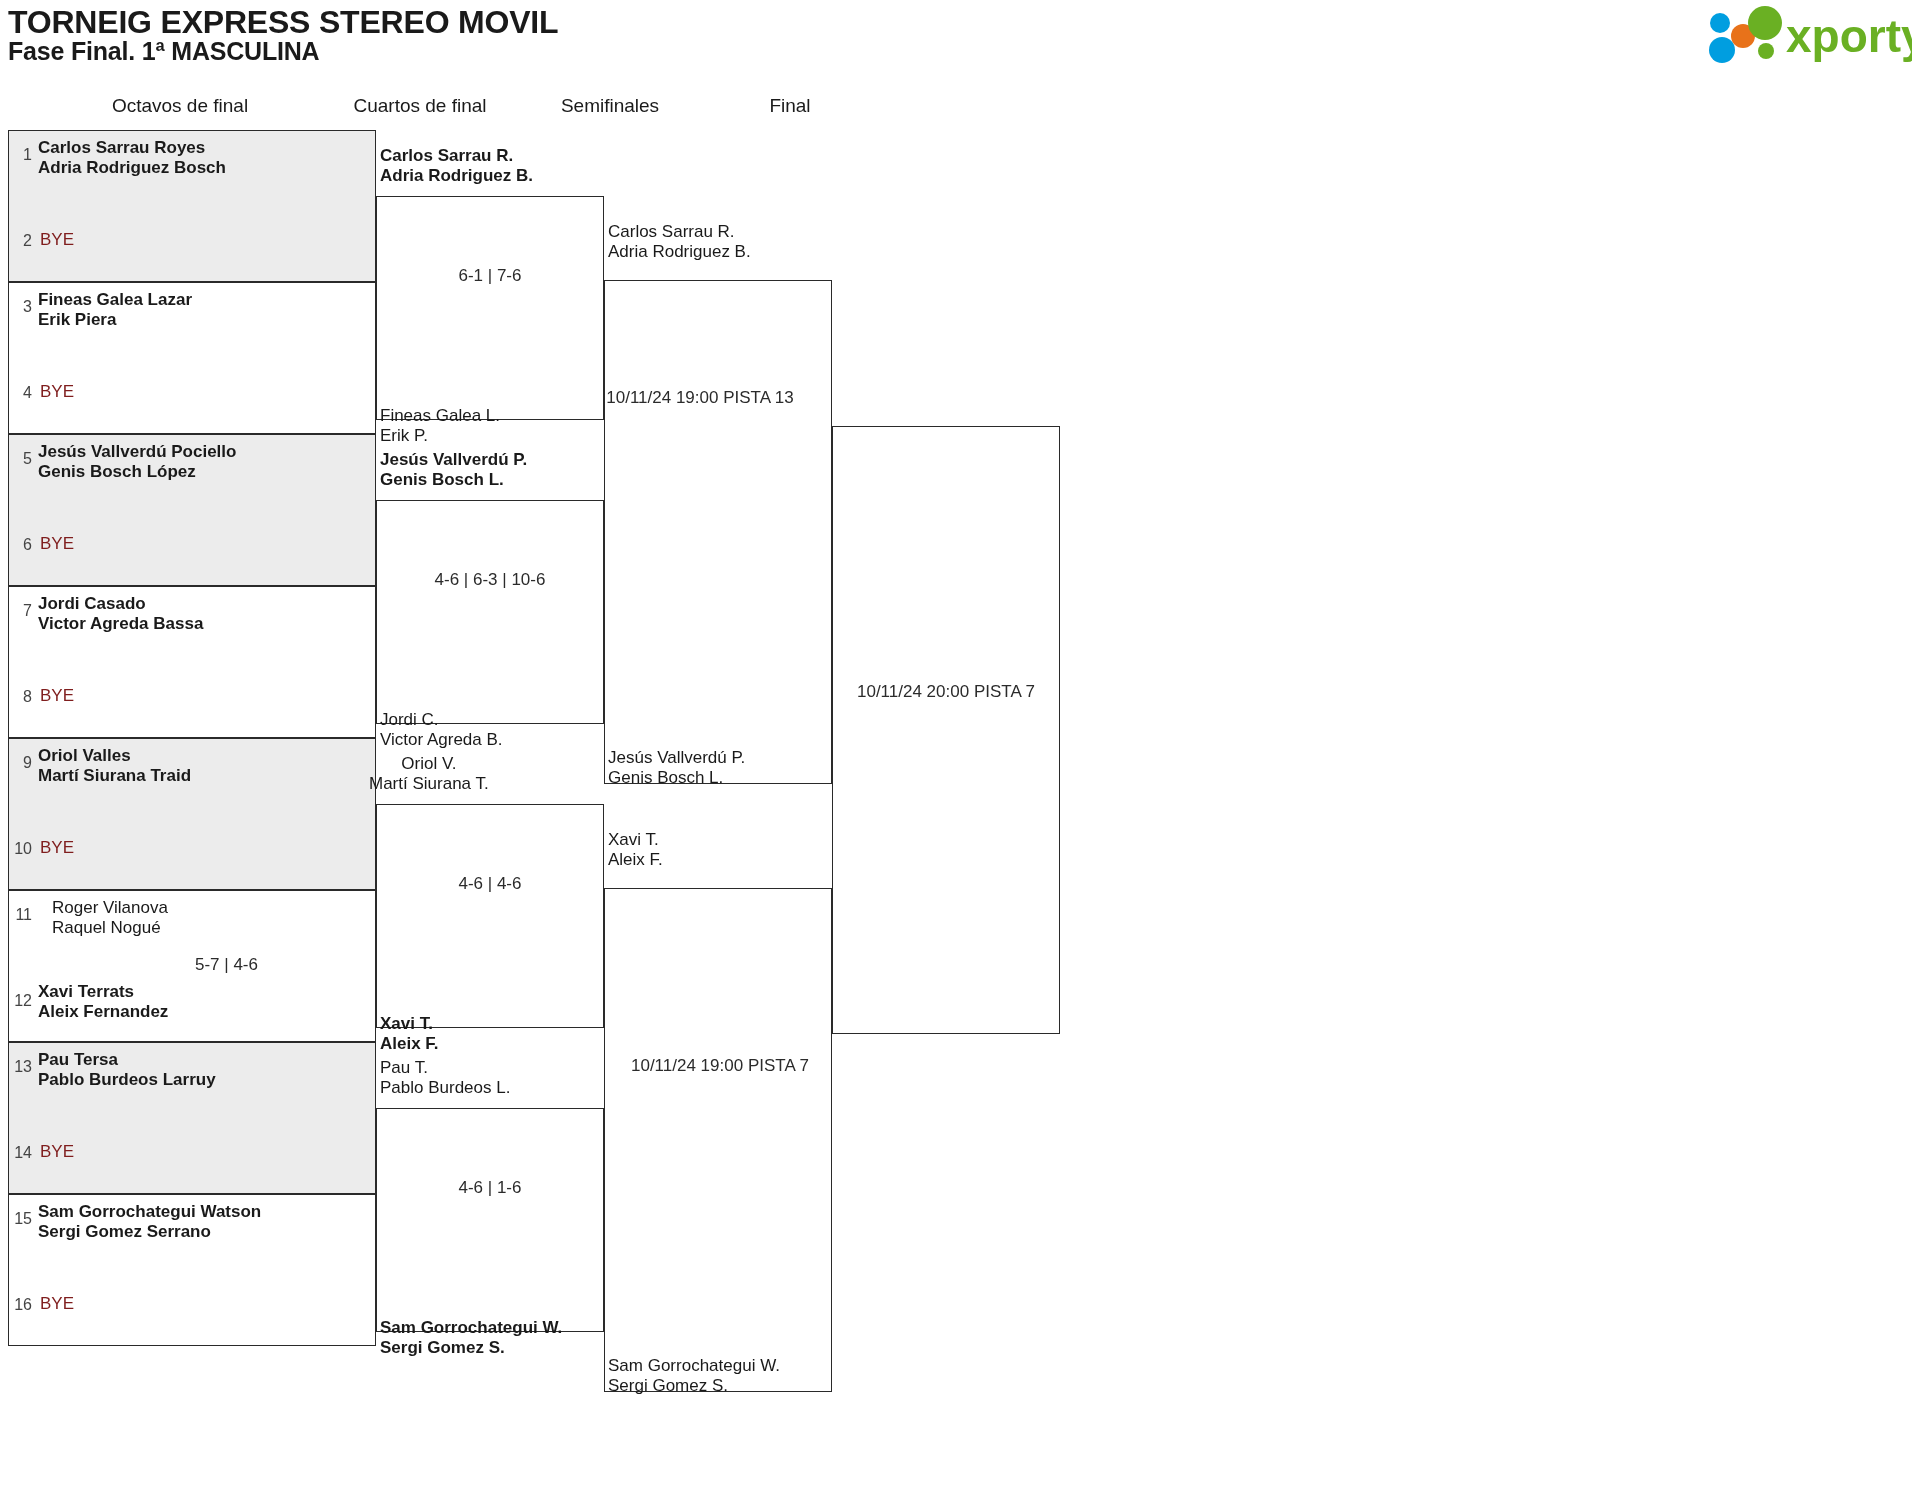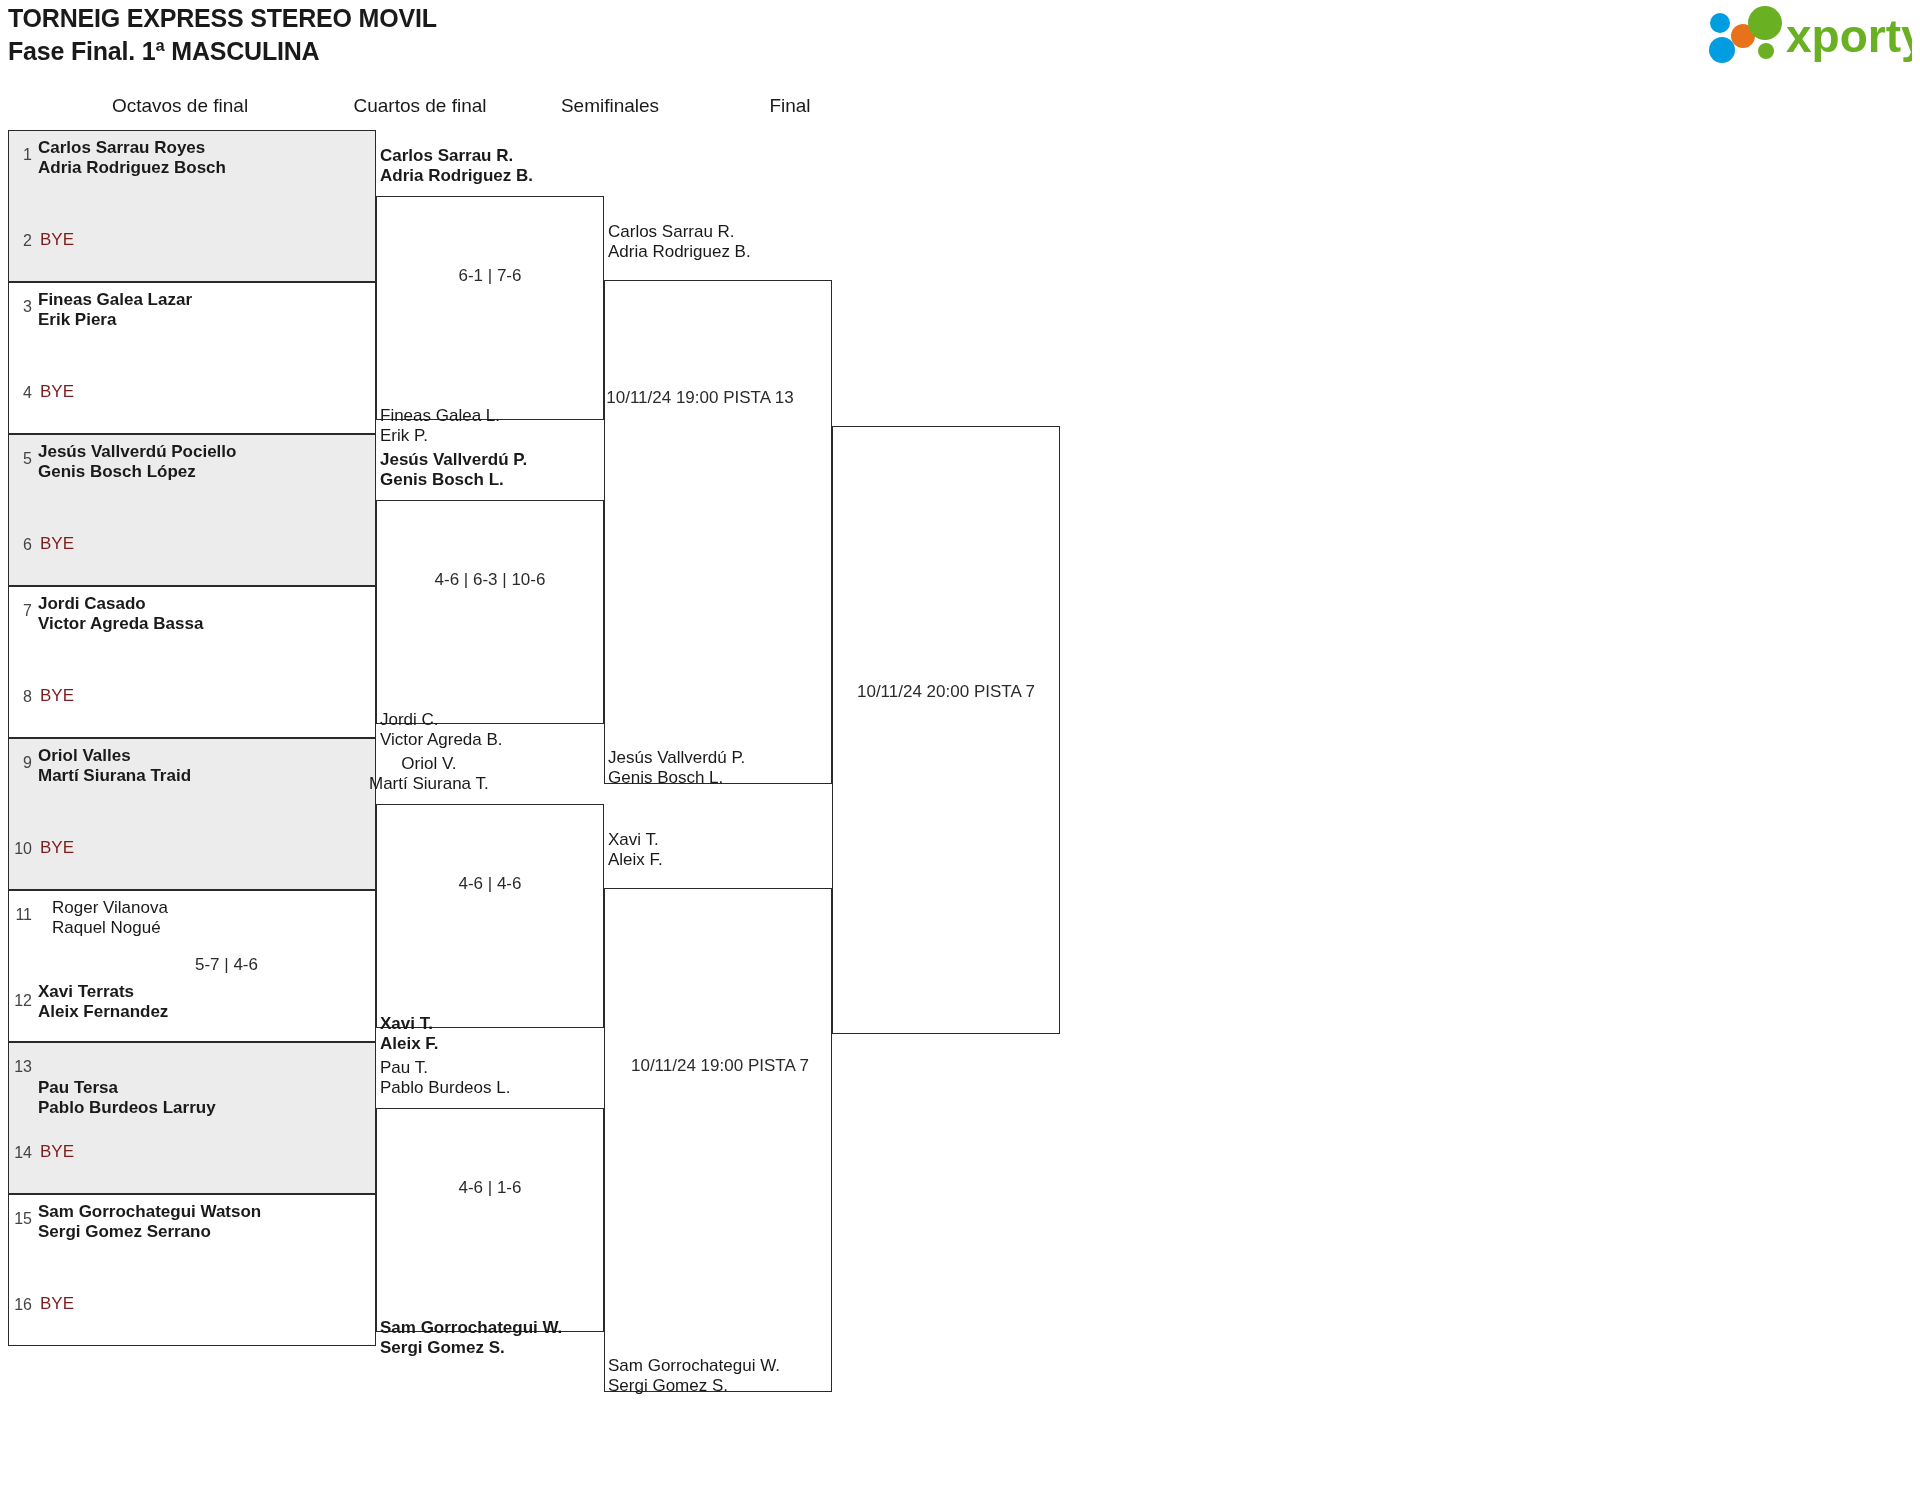--- a/index.html
+++ b/index.html
@@ -14,21 +14,21 @@
     width: 1920px;
     height: 1492px;
     overflow: hidden;
     background: #ffffff;
   }
 
   
   .hdr-title {
     position: absolute;
     left: 8px; top: 4px;
-    font-size: 25px;
+    font-size: 32px;
     font-weight: 700;
     letter-spacing: -0.2px;
     white-space: nowrap;
   }
   .hdr-sub {
     position: absolute;
     left: 8px; top: 37px;
     font-size: 25px;
     font-weight: 700;
     letter-spacing: -0.2px;
@@ -175,21 +175,21 @@
         <div>Roger Vilanova</div>
         <div>Raquel Nogué</div>
       </div>
       <div class="seedno" style="top: 992px;">12</div>
       <div class="team bold" style="left: 38px; top: 982px;">
         <div>Xavi Terrats</div>
         <div>Aleix Fernandez</div>
       </div>
       <div class="r1box" style="top: 1042px; height: 152px; background: rgb(236, 236, 236);"></div>
       <div class="seedno" style="top: 1058px;">13</div>
-      <div class="team bold" style="left: 38px; top: 1078px;">
+      <div class="team bold" style="left: 38px; top: 1050px;">
         <div>Pau Tersa</div>
         <div>Pablo Burdeos Larruy</div>
       </div>
       <div class="seedno" style="top: 1144px;">14</div>
       <div class="team bye" style="top: 1142px;">BYE</div>
       <div class="r1box" style="top: 1194px; height: 152px; background: rgb(255, 255, 255);"></div>
       <div class="seedno" style="top: 1210px;">15</div>
       <div class="team bold" style="left: 38px; top: 1202px;">
         <div>Sam Gorrochategui Watson</div>
         <div>Sergi Gomez Serrano</div>

